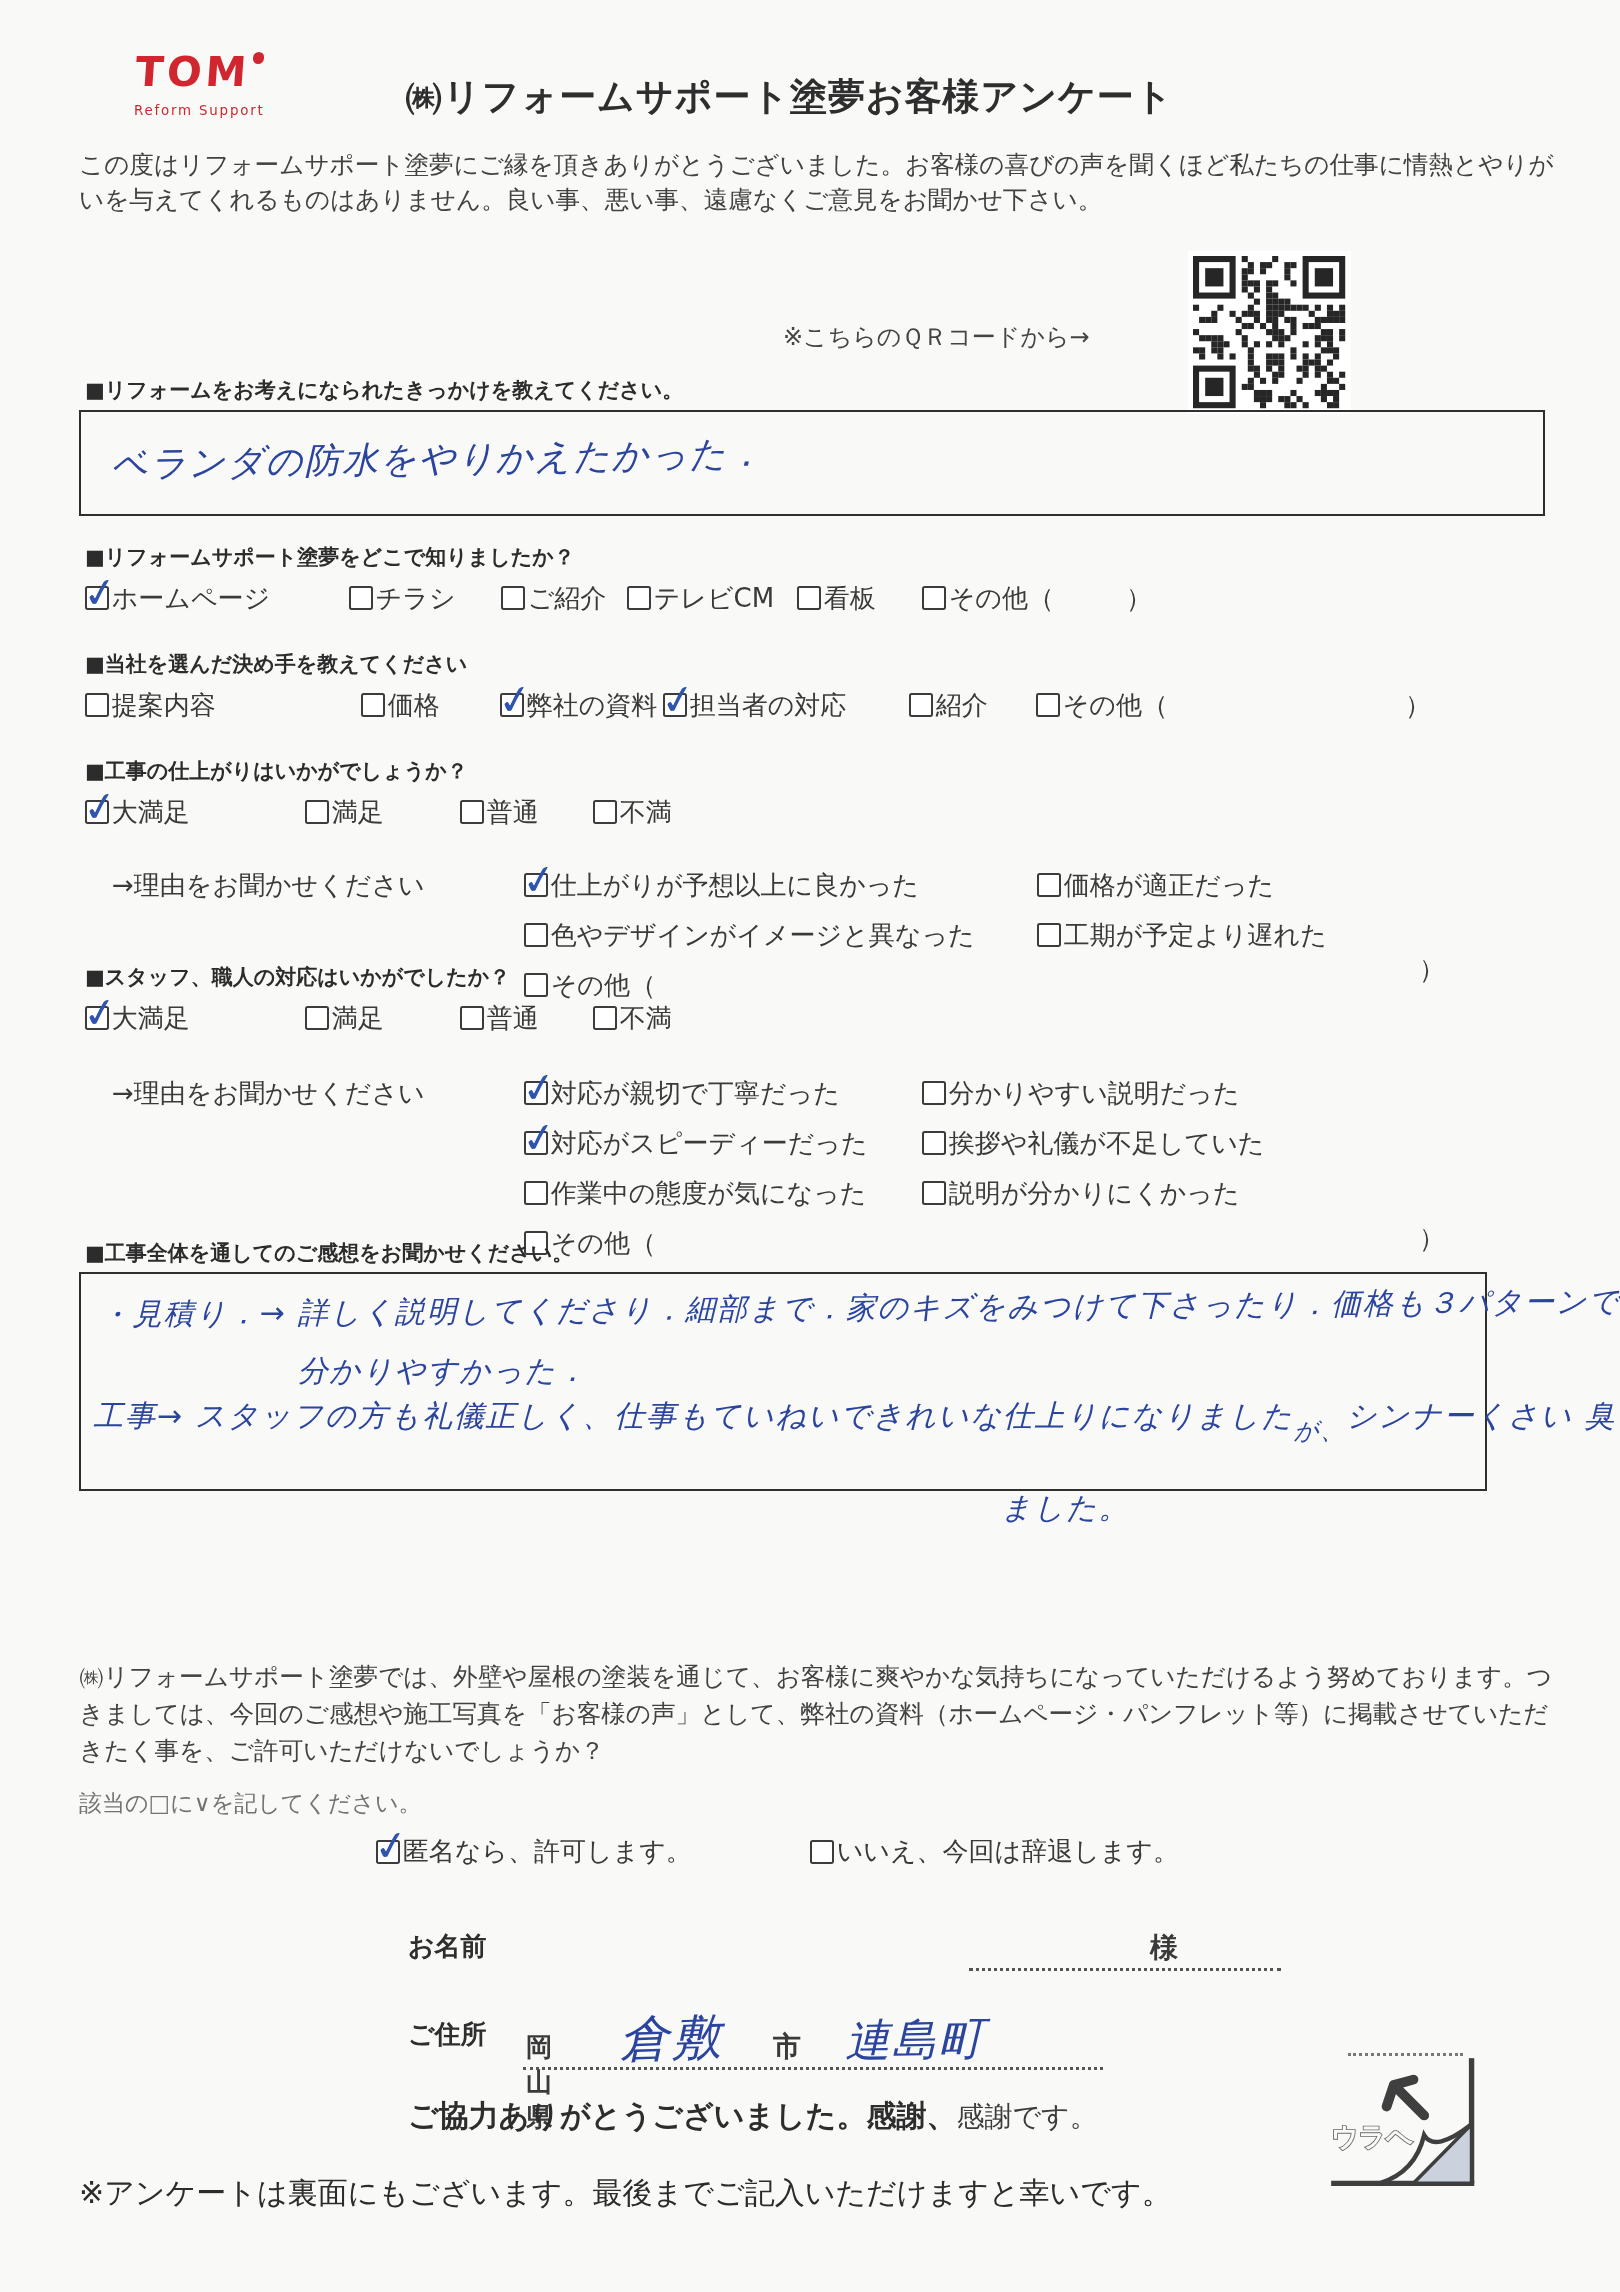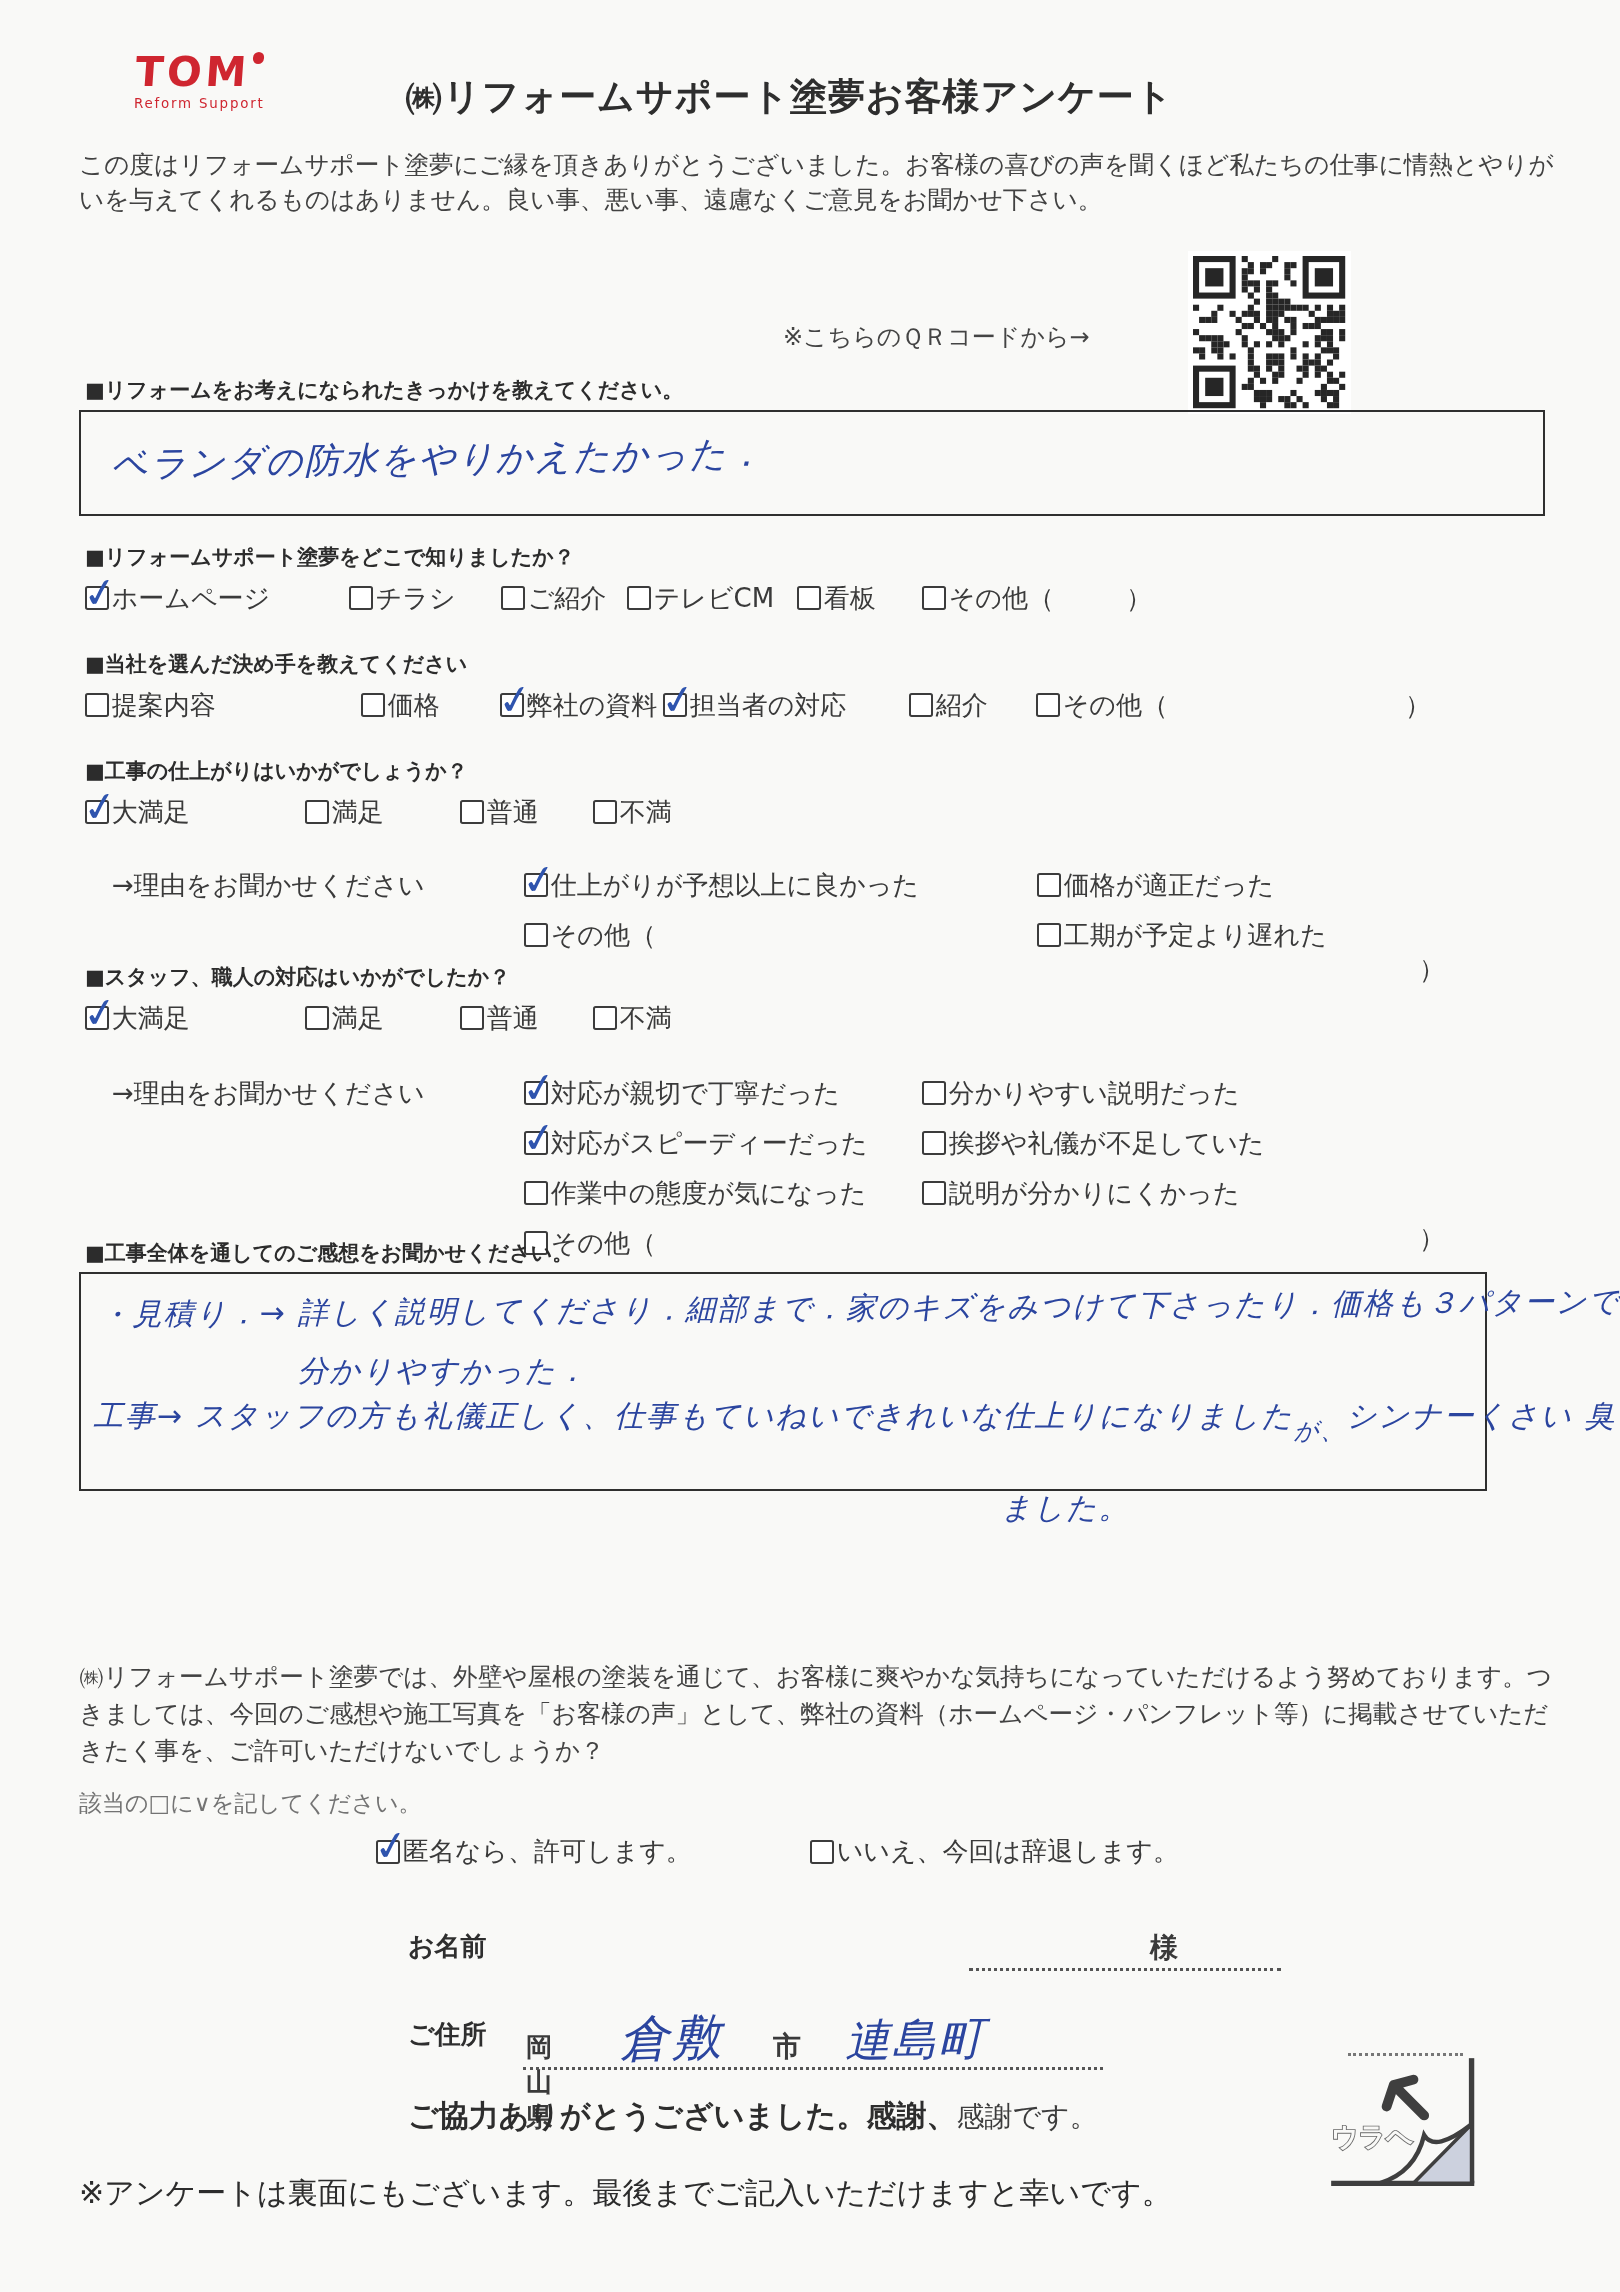--- a/index.html
+++ b/index.html
@@ -8,21 +8,21 @@
     background:#eceae6;
     font-family:"DejaVu Sans","Liberation Sans",sans-serif;
     color:#3a3a3a;
   }
   .page{position:relative;width:1620px;height:2293px;background:#f9f9f7;overflow:hidden}
 
   
   .logo{position:absolute;left:134px;top:52px;text-align:center}
   .logo-mark{color:#cf2630;font-weight:bold;font-size:41px;letter-spacing:3.6px;line-height:1;transform:skewX(-4deg)}
   .logo-mark .dot{display:inline-block;width:11.6px;height:11.6px;background:#cf2630;border-radius:50%;vertical-align:top;margin-left:1.8px}
-  .logo-sub{color:#cf2630;font-size:13.4px;letter-spacing:1.8px;margin-top:3px}
+  .logo-sub{color:#cf2630;font-size:13.4px;letter-spacing:1.8px;margin-top:10px}
 
   .title{position:absolute;left:405px;top:72px;font-size:37px;font-weight:bold;color:#2e2e2e;letter-spacing:0.9px}
 
   .intro{position:absolute;left:79px;top:147px;width:1478px;font-size:24.6px;line-height:1.44;color:#424242}
 
   .qr-note1{position:absolute;left:387px;top:281px;font-size:24px;color:#444}
   .qr-note2{position:absolute;left:783px;top:321px;font-size:24px;color:#444}
   .qr-box{position:absolute;left:1188px;top:251px;width:163px;height:163px;background:#fff;padding:5.4px}
   .qr-box svg{width:100%;height:100%;display:block}
 
@@ -384,20 +384,24 @@
       <div style="position:absolute;left:27px;top:32px;font-size:26px">→理由をお聞かせください</div>
       <div class="rcol" style="left:439px;top:32px">
         <label class="opt">
             <span class="cb checked">
               <span class="tick">✓</span>
             </span>
             <span>仕上がりが予想以上に良かった</span>
           </label>
         <label class="opt">
             <span class="cb"></span>
+            <span>色やデザインがイメージと異なった</span>
+          </label>
+        <label class="opt">
+            <span class="cb"></span>
             <span>その他（</span>
           </label>
       </div>
       <div class="rcol" style="left:952px;top:32px">
         <label class="opt">
             <span class="cb"></span>
             <span>価格が適正だった</span>
           </label>
         <label class="opt">
             <span class="cb"></span>

